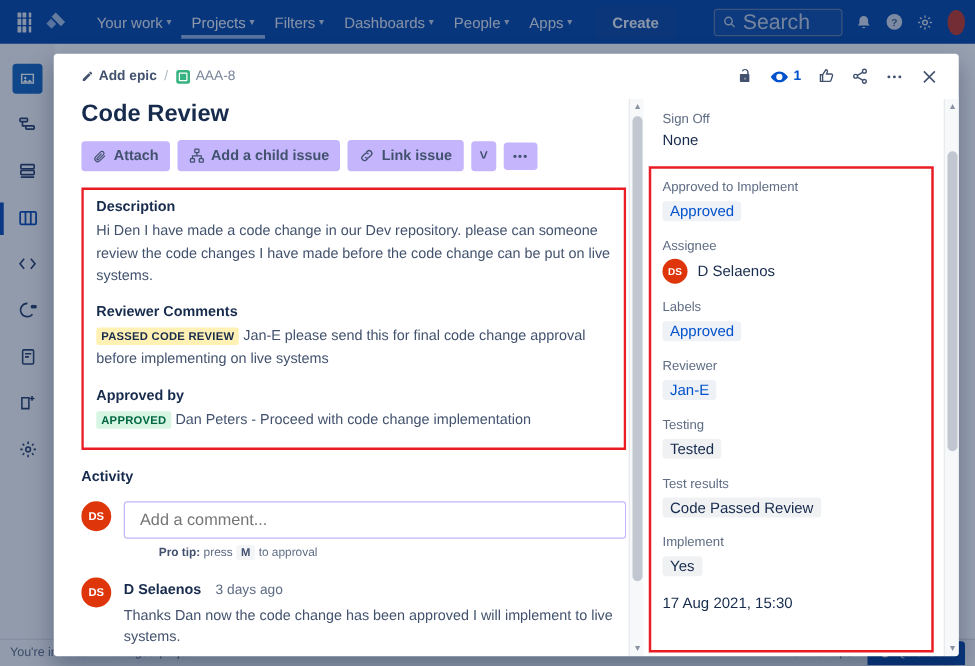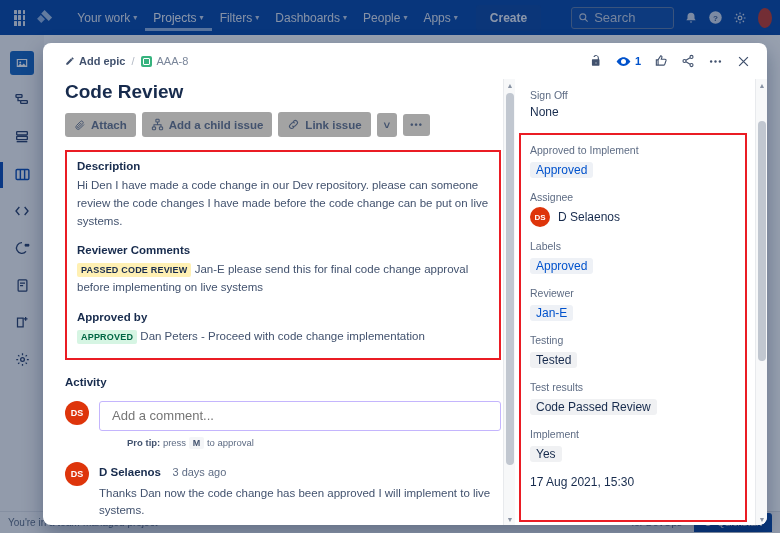--- a/index.html
+++ b/index.html
@@ -38,21 +38,21 @@
   #topnav .caret { font-size: 8px; opacity: .85; }
   #create-btn {
     background: #0d47a1; color: #e7ecf5; font-size: 12px; font-weight: bold;
     border: none; border-radius: 3px; padding: 6px 14px; margin-left: 10px;
     cursor: pointer;
   }
   #search-box {
     margin-left: 30px; width: 140px; height: 22px;
     border: 1px solid #5e7aa8; border-radius: 3px;
     display: flex; align-items: center; gap: 5px; padding: 0 6px;
-    color: #c3cddf; font-size: 13px; background: rgba(255,255,255,0.04);
+    color: #c3cddf; font-size: 17px; background: rgba(255,255,255,0.04);
   }
   #topnav .icon-btn {
     width: 22px; height: 22px; margin-left: 9px;
     display: flex; align-items: center; justify-content: center;
     color: #cfd8e8;
   }
   #topnav .avatar-btn {
     width: 20px; height: 20px; border-radius: 50%;
     background: #c0392b; margin-left: 10px;
   }
@@ -92,21 +92,21 @@
 
   
   #dim-overlay {
     position: absolute; inset: 0;
     background: rgba(9, 30, 66, 0.42);
   }
 
   
   #modal {
     position: absolute; left: 43px; top: 43px; width: 724px; height: 482px;
-    background: #fff; border-radius: 8px;
+    background: #fff; border-radius: 3px;
     box-shadow: 0 8px 20px rgba(9,30,66,0.35);
     display: flex; flex-direction: column; overflow: hidden;
   }
   #modal-header {
     height: 36px; display: flex; align-items: center;
     padding: 0 16px 0 22px; flex: none;
   }
   .breadcrumb { display: flex; align-items: center; gap: 6px; font-size: 11px; }
   .bc-addepic { color: #42526e; font-weight: bold; display: flex; align-items: center; gap: 4px; }
   .bc-sep { color: #b3bac5; }
@@ -122,21 +122,21 @@
   #modal-body { flex: 1; display: flex; min-height: 0; }
 
   
   #content-col { flex: 1; min-width: 0; position: relative; overflow: hidden; padding: 0 0 0 22px; }
   #content-scroll { position: absolute; inset: 0 14px 0 22px; overflow: hidden; }
 
   #issue-title { font-size: 19px; color: #172b4d; font-weight: bold; margin: 2px 0 9px; }
 
   #action-row { display: flex; align-items: center; gap: 6px; margin-bottom: 13px; }
   .act-btn {
-    background: #a3a3a3; border: none; border-radius: 3px;
+    background: #c4b5fd; border: none; border-radius: 3px;
     font-size: 11.5px; color: #42526e; font-weight: bold;
     padding: 6px 9px; display: flex; align-items: center; gap: 5px; cursor: pointer;
   }
   .act-btn.icononly { padding: 6px 7px; }
 
   .red-box { border: 2.5px solid #ea1c24; padding: 8px 10px 12px; }
 
   .field-h { font-size: 11.5px; color: #172b4d; font-weight: bold; margin-bottom: 5px; }
   .body-txt { font-size: 11.5px; color: #42526e; line-height: 1.55; }
   .sec-gap { margin-top: 14px; }

